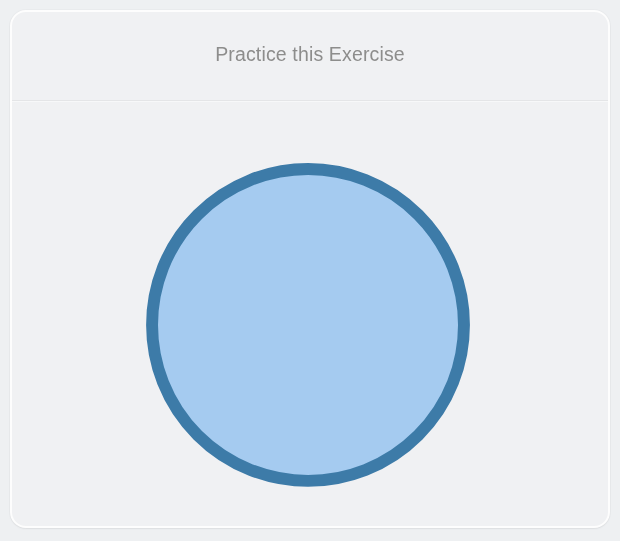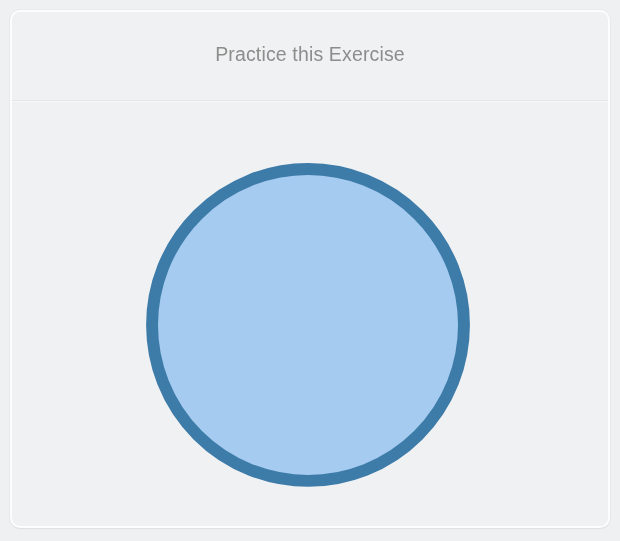--- a/index.html
+++ b/index.html
@@ -17,21 +17,21 @@
 
   #exercise-card {
     position: absolute;
     left: 10px;
     top: 10px;
     width: 600px;
     height: 518px;
     box-sizing: border-box;
     background: #f0f1f3;
     border: 2px solid #fdfdfd;
-    border-radius: 10px;
+    border-radius: 16px;
     box-shadow: 0 1px 2px rgba(0,0,0,0.055),
                 0 0 0 1px rgba(0,0,0,0.018);
     overflow: hidden;
   }
 
   #card-header {
     position: absolute;
     left: 0;
     top: 0;
     width: 100%;

